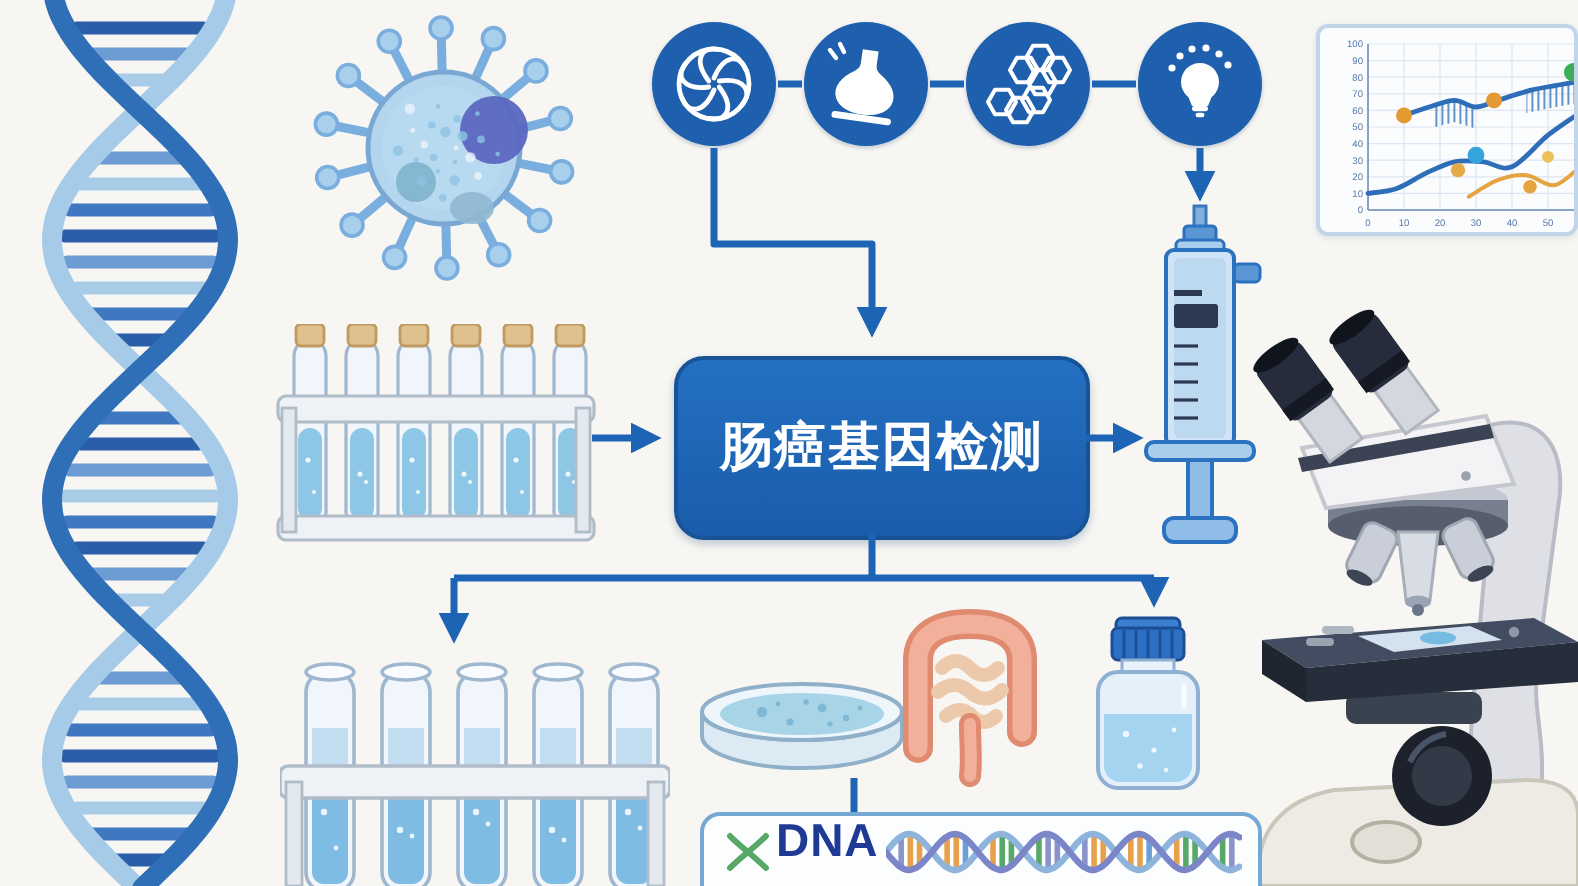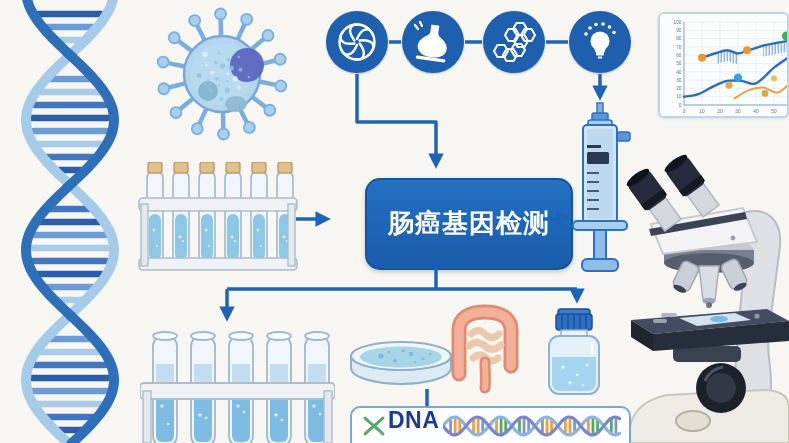--- a/index.html
+++ b/index.html
@@ -20,21 +20,20 @@
 
   
   .title-box{
     position:absolute;left:337px;top:178px;width:204px;height:88px;
     background:linear-gradient(180deg,#2470c2,#1a5cab);
     border:2px solid #195397;border-radius:15px;
     display:flex;flex-direction:column;align-items:center;justify-content:center;
     color:#ffffff;font-weight:bold;font-size:26px;line-height:1.28;
     letter-spacing:1px;text-align:right;
     box-shadow:0 2px 4px rgba(20,60,110,.25);
-    margin-left:28px;
   }
 
   
   .chart-panel{
     position:absolute;left:658px;top:12px;width:131px;height:106px;
     background:#fafcfe;border:2px solid #c2d4e8;border-radius:6px;
     box-sizing:border-box;overflow:hidden;
     box-shadow:0 1px 3px rgba(70,100,140,.15);
   }
 

